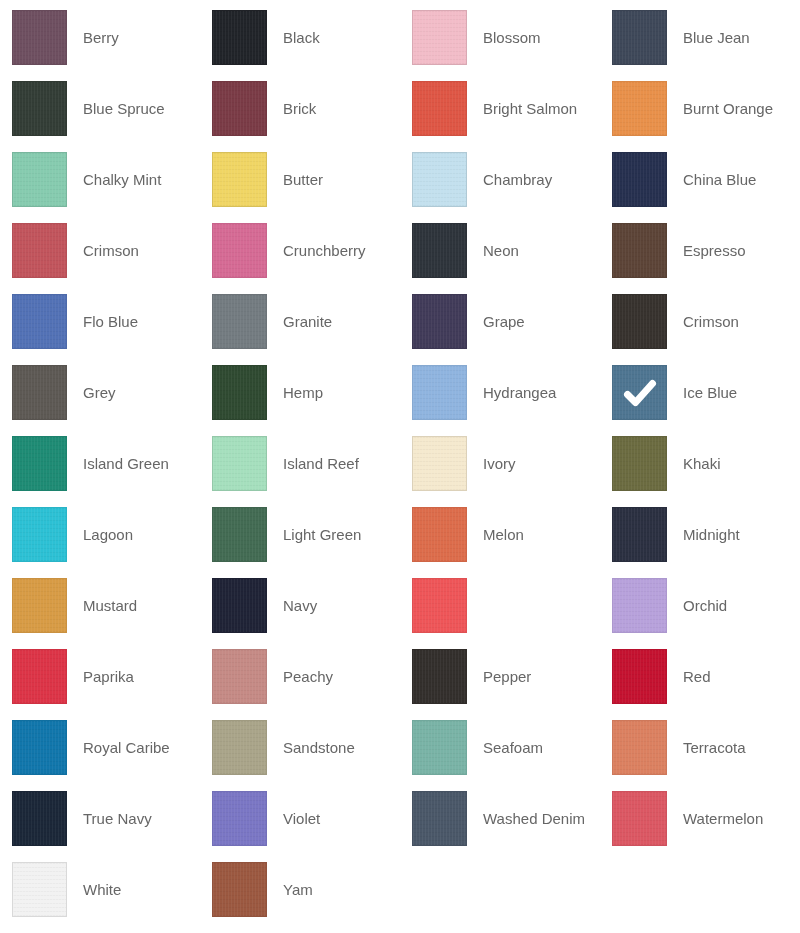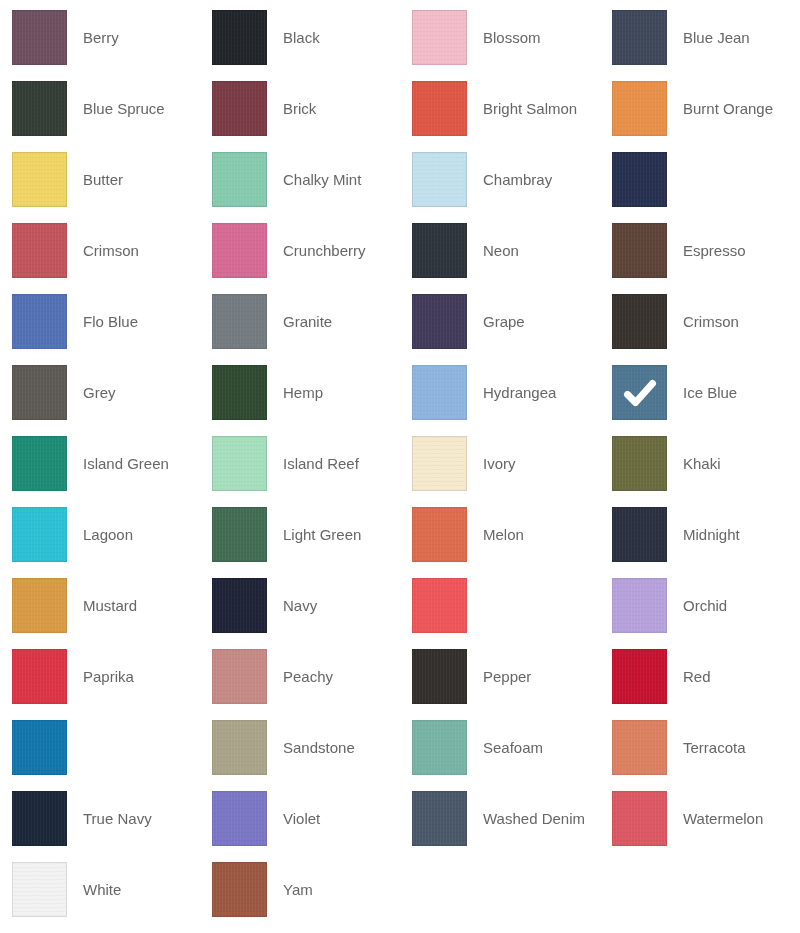--- a/index.html
+++ b/index.html
@@ -113,33 +113,34 @@
     </div>
     <div class="swatch-option">
       <div class="swatch-chip" style="background-color: rgb(222, 86, 69);"></div>
       <span class="swatch-label">Bright Salmon</span>
     </div>
     <div class="swatch-option">
       <div class="swatch-chip" style="background-color: rgb(232, 144, 74);"></div>
       <span class="swatch-label">Burnt Orange</span>
     </div>
     <div class="swatch-option">
+      <div class="swatch-chip is-light" style="background-color: rgb(134, 203, 175);"></div>
+      <span class="swatch-label">Chalky Mint</span>
+    </div>
+    <div class="swatch-option">
       <div class="swatch-chip is-light" style="background-color: rgb(240, 213, 100);"></div>
       <span class="swatch-label">Butter</span>
     </div>
     <div class="swatch-option">
-      <div class="swatch-chip is-light" style="background-color: rgb(134, 203, 175);"></div>
-      <span class="swatch-label">Chalky Mint</span>
-    </div>
-    <div class="swatch-option">
       <div class="swatch-chip is-light" style="background-color: rgb(195, 224, 238);"></div>
       <span class="swatch-label">Chambray</span>
     </div>
     <div class="swatch-option">
       <div class="swatch-chip" style="background-color: rgb(38, 48, 79);"></div>
+      <span class="swatch-label">China Blue</span>
     </div>
     <div class="swatch-option">
       <div class="swatch-chip" style="background-color: rgb(193, 84, 92);"></div>
       <span class="swatch-label">Crimson</span>
     </div>
     <div class="swatch-option">
       <div class="swatch-chip" style="background-color: rgb(213, 106, 148);"></div>
       <span class="swatch-label">Crunchberry</span>
     </div>
     <div class="swatch-option">
@@ -246,20 +247,21 @@
     <div class="swatch-option">
       <div class="swatch-chip" style="background-color: rgb(51, 47, 44);"></div>
       <span class="swatch-label">Pepper</span>
     </div>
     <div class="swatch-option">
       <div class="swatch-chip" style="background-color: rgb(196, 18, 48);"></div>
       <span class="swatch-label">Red</span>
     </div>
     <div class="swatch-option">
       <div class="swatch-chip" style="background-color: rgb(17, 118, 171);"></div>
+      <span class="swatch-label">Royal Caribe</span>
     </div>
     <div class="swatch-option">
       <div class="swatch-chip" style="background-color: rgb(169, 164, 137);"></div>
       <span class="swatch-label">Sandstone</span>
     </div>
     <div class="swatch-option">
       <div class="swatch-chip" style="background-color: rgb(121, 179, 166);"></div>
       <span class="swatch-label">Seafoam</span>
     </div>
     <div class="swatch-option">

